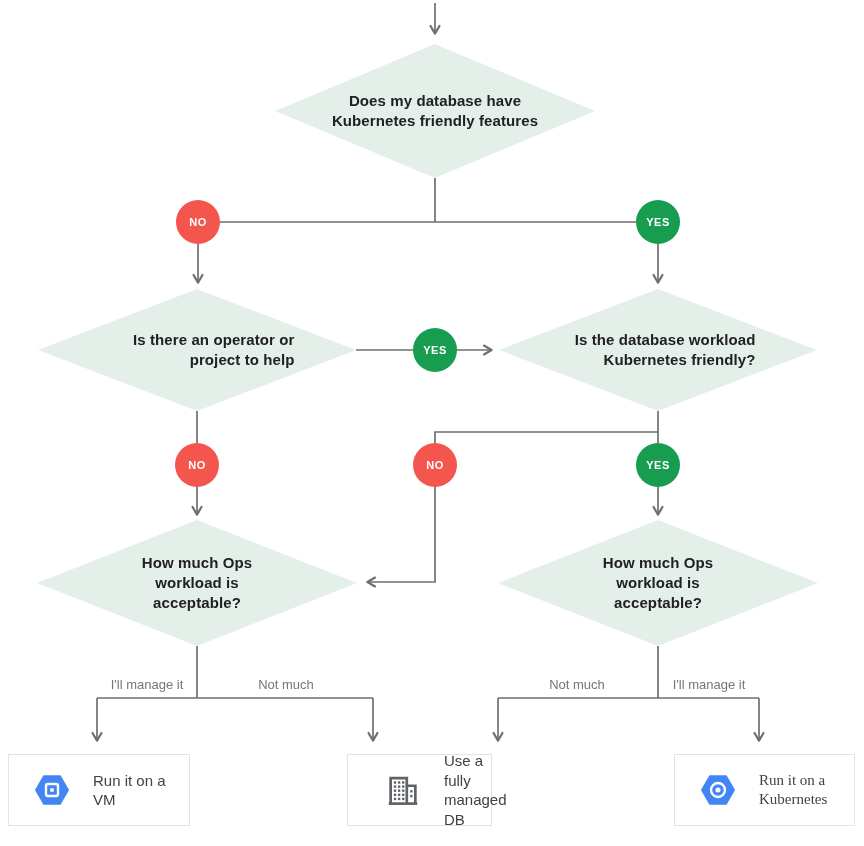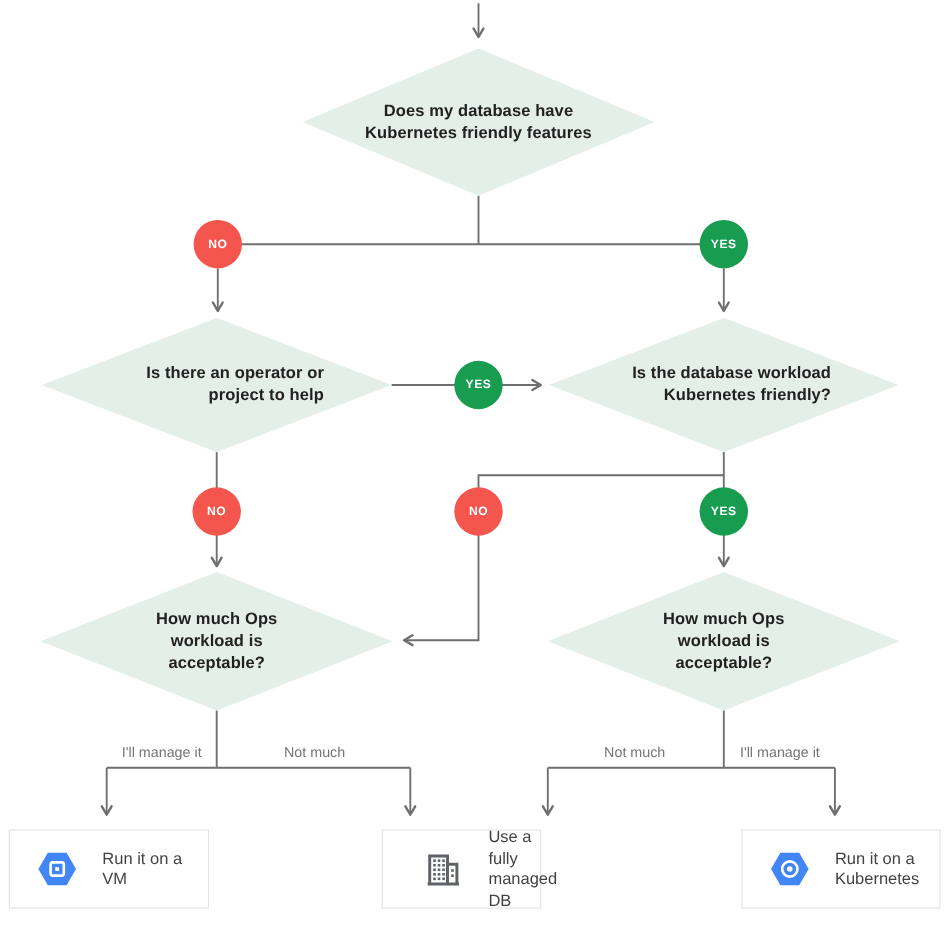--- a/index.html
+++ b/index.html
@@ -30,21 +30,21 @@
   .badge.yes{background:var(--yes-green);}
   .edge-label{
     position:absolute;z-index:2;transform:translate(-50%,-50%);
     font-size:13px;color:var(--edge-label-gray);white-space:nowrap;text-align:right;
   }
   .result{
     position:absolute;z-index:2;background:#fff;border:1px solid var(--box-border);
     display:flex;align-items:center;gap:22px;padding-left:24px;box-sizing:border-box;
   }
   .result-label{font-size:15px;color:var(--result-text);line-height:1.3;}
-  .wl95{width:95px;} .wl105{width:105px;} .wl100{width:100px;}
+  .wl95{width:95px;} .wl105{width:105px;} .wl100{width:100px;font-family:Liberation Serif, serif;}
   .icon{display:flex;align-items:center;justify-content:center;flex:0 0 auto;}
 </style>
 </head>
 <body>
 
 <div class="canvas">
 
   <svg class="connector-layer" width="864" height="846">
     <defs>
       <marker id="arrow" viewBox="0 0 10 10" refX="7" refY="5" markerWidth="7.5" markerHeight="7.5" orient="auto-start-reverse">

